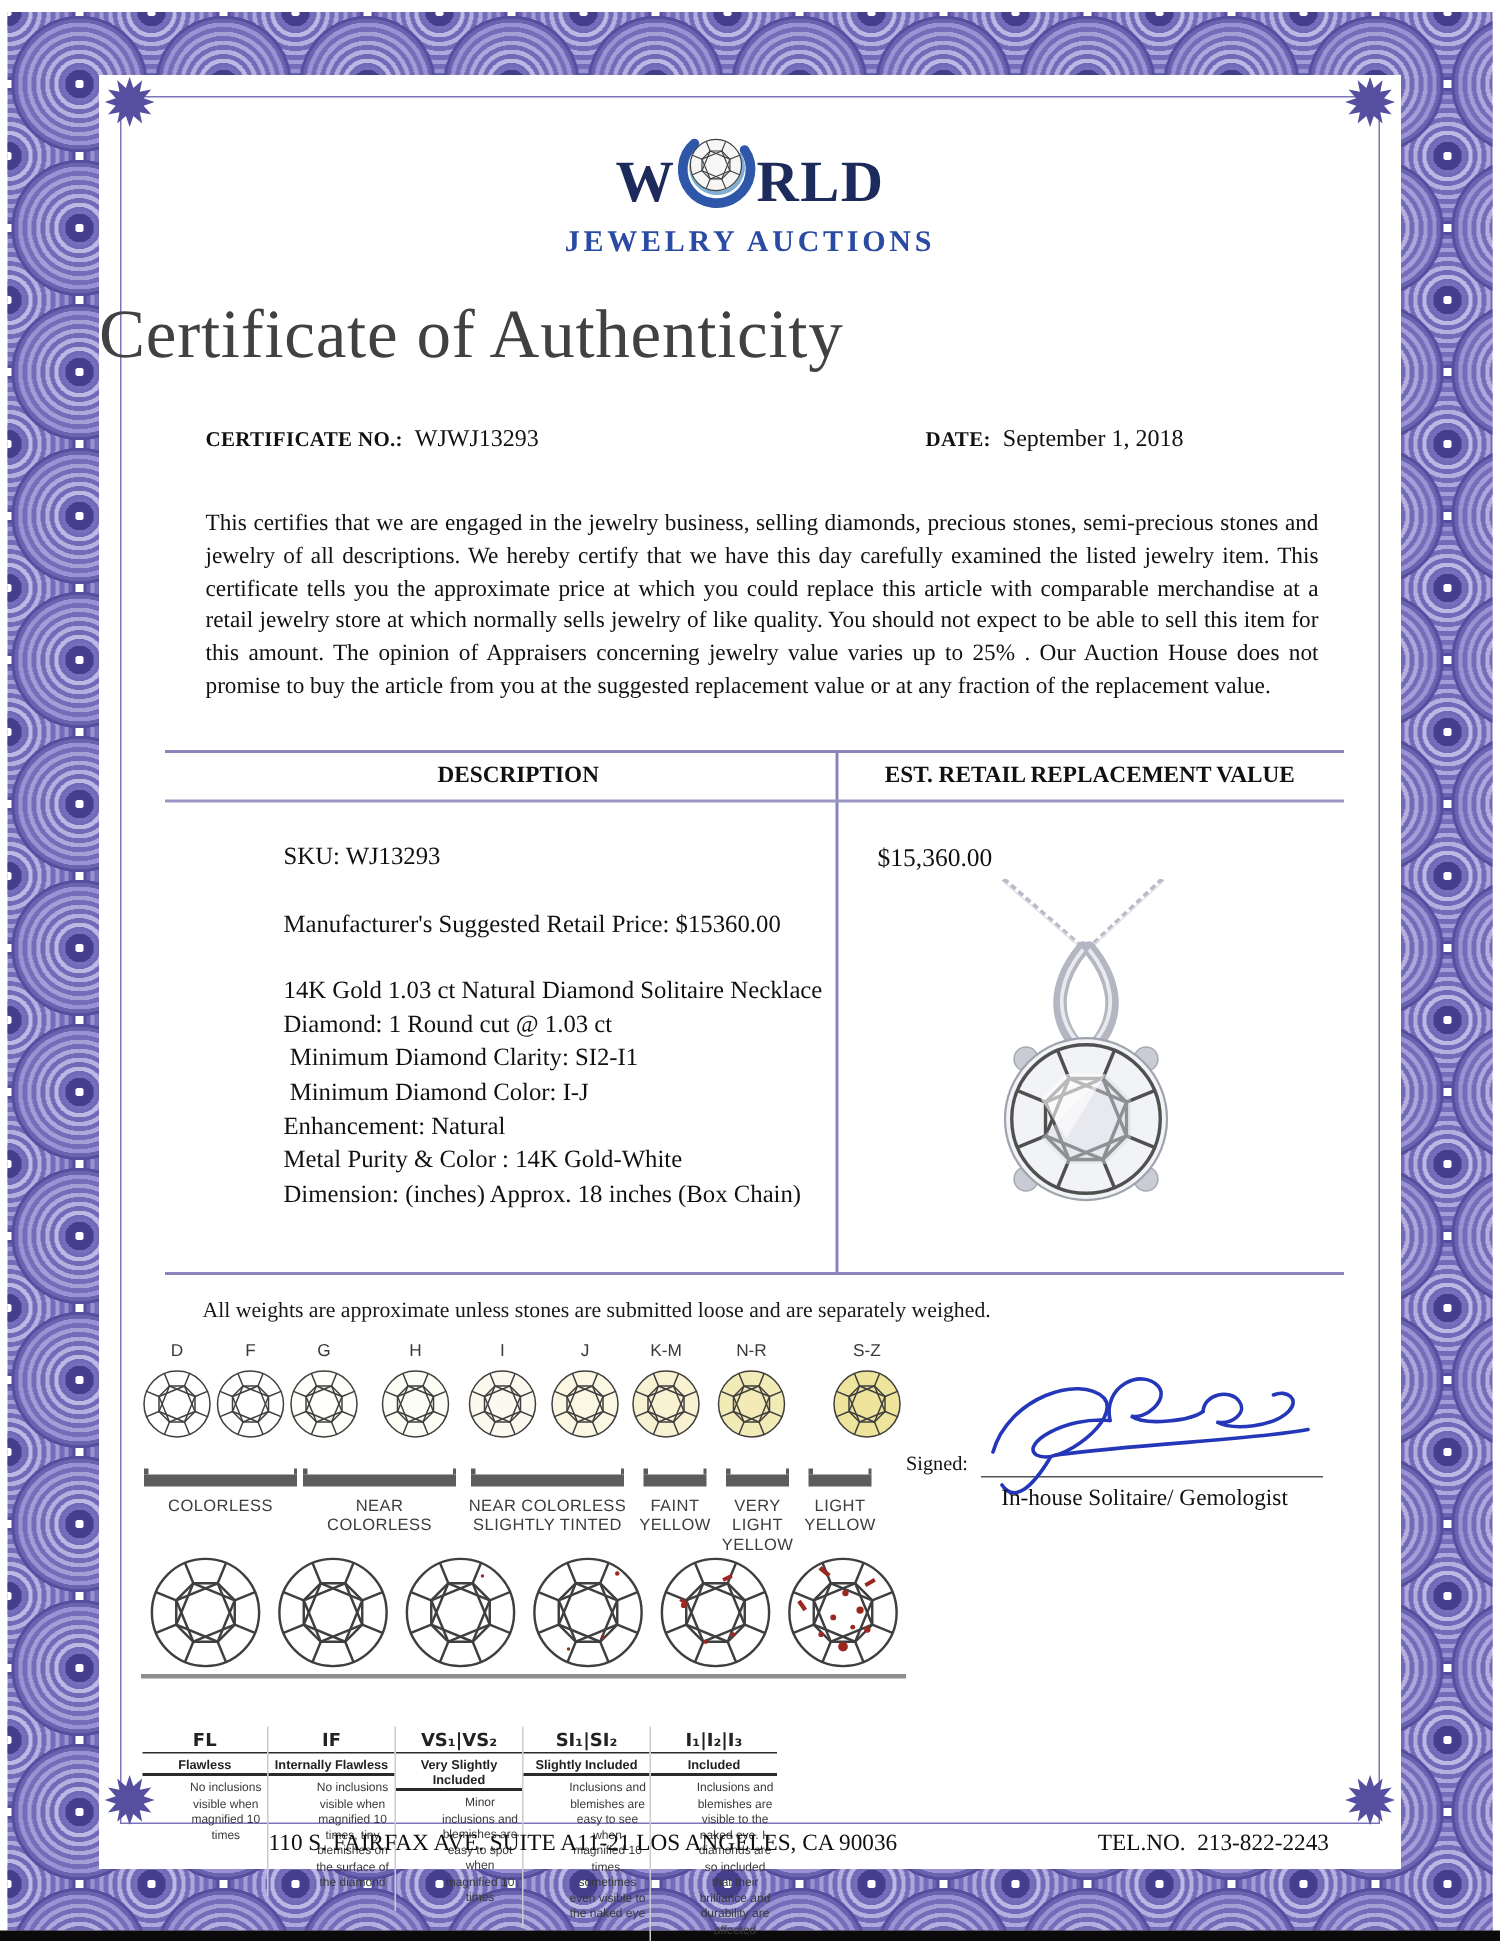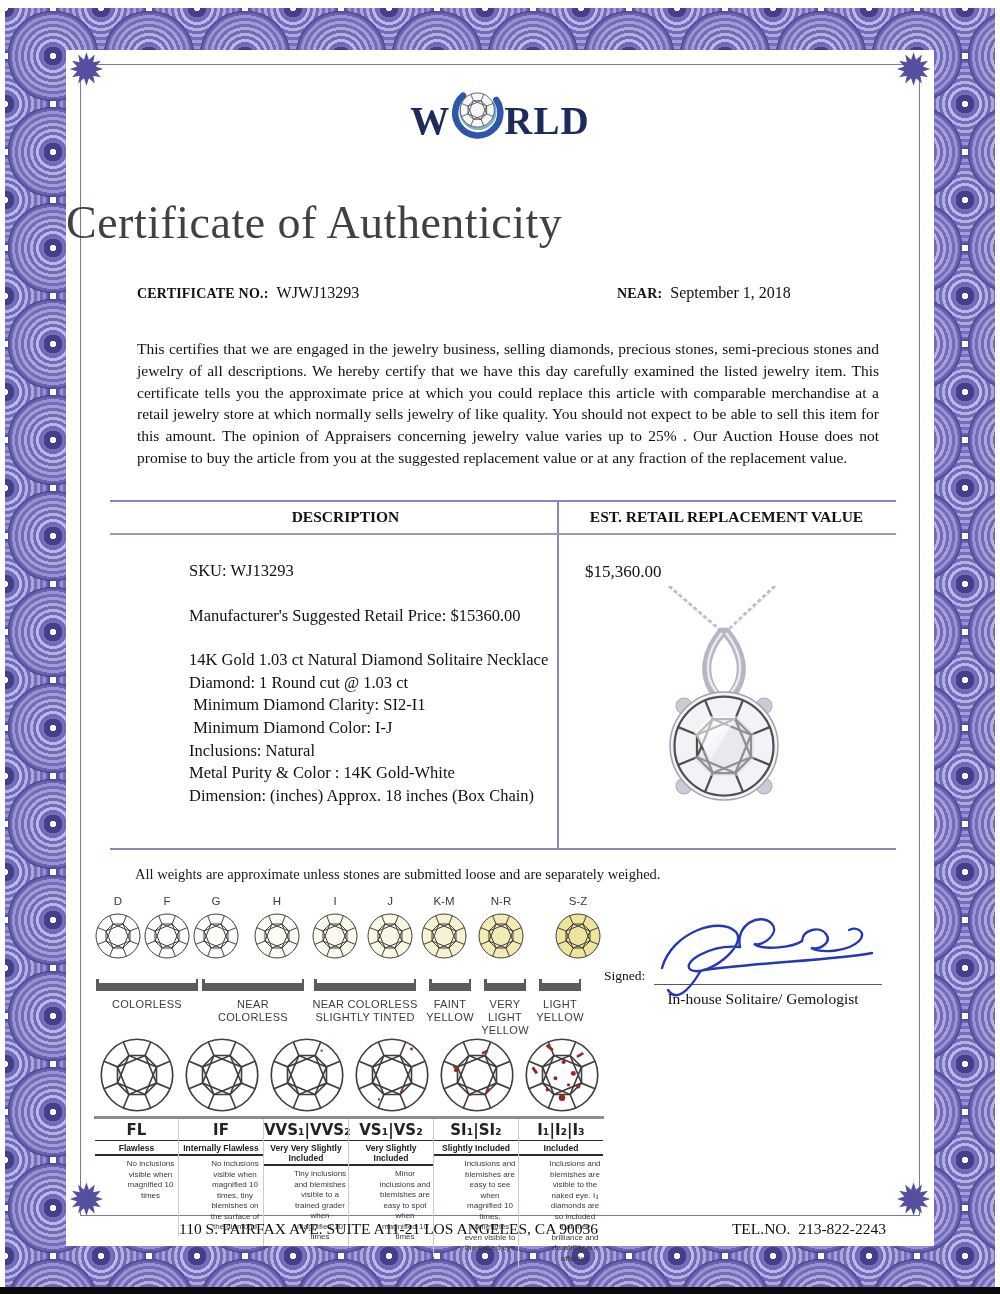--- a/index.html
+++ b/index.html
@@ -95,22 +95,22 @@
 
   
   .clarity { position:absolute; top:986px; left:28px; width:510px;
              font-family:"Liberation Sans", sans-serif; }
   .cl-row { display:flex; }
   .cl-gems { border-bottom:3px solid #8e8e8e; padding-bottom:2px; }
   .cl-gemcell { width:85px; text-align:center; }
   .cl-col { width:85px; text-align:center; }
   .cl-cols { display:flex; }
   .cl-labels { margin:0 1px; }
-  .cl-code { font-size:15px; font-weight:700; color:#222;
-             font-family:"DejaVu Sans", sans-serif; padding:2px 0 1px 0; }
+  .cl-code { font-size:12px; font-weight:700; color:#222;
+             font-family:"DejaVu Sans", sans-serif; padding:2px 0 1px 0;margin-top:32px; }
   .cl-name { border-top:1.5px solid #2a2a2a; border-bottom:2.5px solid #2a2a2a;
              font-size:8.5px; font-weight:700; color:#222; padding:1.5px 0; }
   .cl-desc { font-size:8px; line-height:10.5px; color:#3a3a3a; padding:3px 1px;margin-left:28px; }
   .cl-col + .cl-col .cl-labels { border-left:1px solid #cccccc; margin-left:-1px; }
 
   
   .footer { position:absolute; top:1170px; left:20px; right:20px; display:flex;
             font-size:15.5px; color:#101010; white-space:pre; }
   .footer .addr { margin-left:93px; }
   .footer .tel  { margin-left:auto; margin-right:28px; }
@@ -146,47 +146,48 @@
 
     <div class="logo">
       <div class="logo-word"><span>W</span><span class="logo-o"><svg width="56" height="56" viewBox="0 0 52 52">
           <path d="M13,9 A 21,21 0 1 0 44,13" fill="none" stroke="#2e57aa" stroke-width="6" stroke-linecap="round"></path>
           <path d="M15,13 A 16,16 0 1 0 41,16" fill="none" stroke="#7fafd6" stroke-width="2.5" stroke-linecap="round"></path>
           <g transform="translate(9,5) scale(0.72)">
             <circle cx="24" cy="24" r="22" fill="#f6f6f6"></circle>
             <use href="#gem-facets"></use>
           </g>
         </svg></span><span>RLD</span></div>
+      <div class="logo-sub">JEWELRY AUCTIONS</div>
     </div>
 
     <div class="title">Certificate of Authenticity</div>
 
     <div class="meta">
       <span><b>CERTIFICATE NO.:</b>&nbsp;&nbsp;<span>WJWJ13293</span></span>
-      <span class="date-group"><b>NEAR:</b>&nbsp;&nbsp;<span>September 1, 2018</span></span>
+      <span class="date-group"><b>DATE:</b>&nbsp;&nbsp;<span>September 1, 2018</span></span>
     </div>
 
     <div class="body-par">This certifies that we are engaged in the jewelry business, selling diamonds, precious stones, semi-precious stones and jewelry of all descriptions.  We hereby certify that we have this day carefully examined the listed jewelry item. This certificate tells you the approximate price at which you could replace this article with comparable merchandise at a retail jewelry store at which normally sells jewelry of like quality.  You should not expect to be able to sell this item for this amount.  The opinion of Appraisers concerning jewelry value varies up to 25% .   Our Auction House does not promise to buy the article from you at the suggested replacement value or at any fraction of the replacement value.</div>
 
     <div class="ctable">
       <div class="vline"></div>
       <div class="hline"></div>
       <div class="th th-desc">DESCRIPTION</div>
       <div class="th th-val">EST. RETAIL REPLACEMENT VALUE</div>
 
       <div class="desc-cell">
         <div class="desc-line">SKU: WJ13293</div>
         <div class="gap"></div>
         <div class="desc-line">Manufacturer's Suggested Retail Price: $15360.00</div>
         <div class="gap"></div>
         <div class="desc-line">14K Gold 1.03 ct Natural Diamond Solitaire Necklace</div>
         <div class="desc-line">Diamond: 1 Round cut @ 1.03 ct</div>
         <div class="desc-line"> Minimum Diamond Clarity: SI2-I1</div>
         <div class="desc-line"> Minimum Diamond Color: I-J</div>
-        <div class="desc-line">Inclusions: Natural</div>
+        <div class="desc-line">Enhancement: Natural</div>
         <div class="desc-line">Metal Purity &amp; Color : 14K Gold-White</div>
         <div class="desc-line">Dimension: (inches) Approx. 18 inches (Box Chain)</div>
       </div>
 
       <div class="val-cell">$15,360.00</div>
 
       <div class="necklace">
         <svg width="230" height="262" viewBox="0 0 230 262">
           <g stroke="#b9bcc6" stroke-width="3" fill="none" stroke-dasharray="4 2.5">
             <path d="M42,0 L95,46"></path>
@@ -409,27 +410,20 @@
           </div>
         <div class="cl-col">
             <div class="cl-labels">
               <div class="cl-code">IF</div>
               <div class="cl-name">Internally Flawless</div>
               <div class="cl-desc">No inclusions visible when magnified 10 times, tiny blemishes on the surface of the diamond</div>
             </div>
           </div>
         <div class="cl-col">
             <div class="cl-labels">
-              <div class="cl-code">VVS₁|VVS₂</div>
-              <div class="cl-name">Very Very Slightly Included</div>
-              <div class="cl-desc">Tiny inclusions and blemishes visible to a trained grader when magnified 10 times</div>
-            </div>
-          </div>
-        <div class="cl-col">
-            <div class="cl-labels">
               <div class="cl-code">VS₁|VS₂</div>
               <div class="cl-name">Very Slightly Included</div>
               <div class="cl-desc">Minor inclusions and blemishes are easy to spot when magnified 10 times</div>
             </div>
           </div>
         <div class="cl-col">
             <div class="cl-labels">
               <div class="cl-code">SI₁|SI₂</div>
               <div class="cl-name">Slightly Included</div>
               <div class="cl-desc">Inclusions and blemishes are easy to see when magnified 10 times, sometimes even visible to the naked eye</div>

